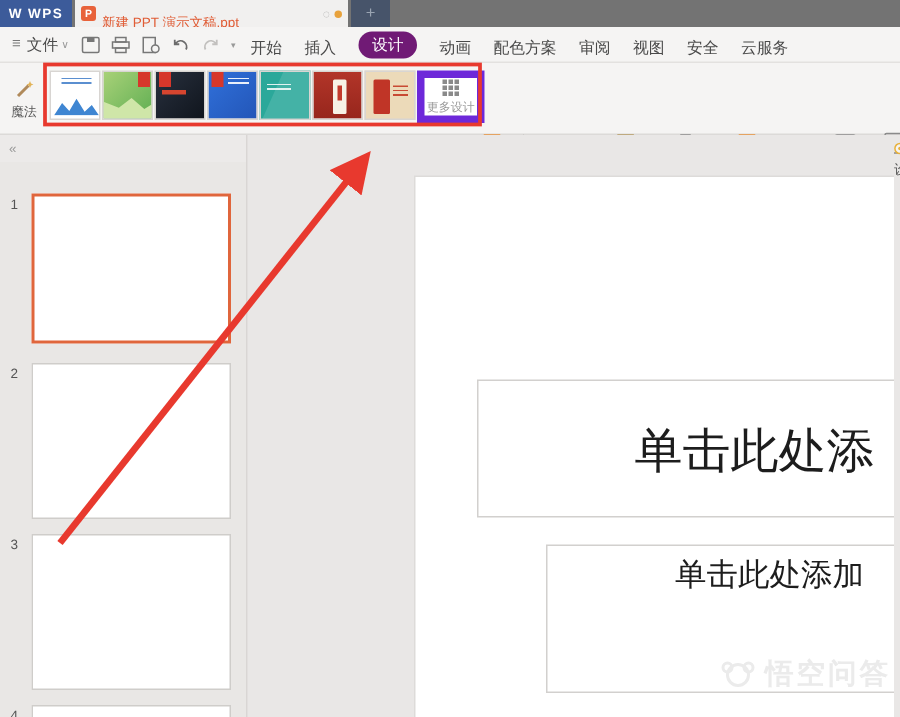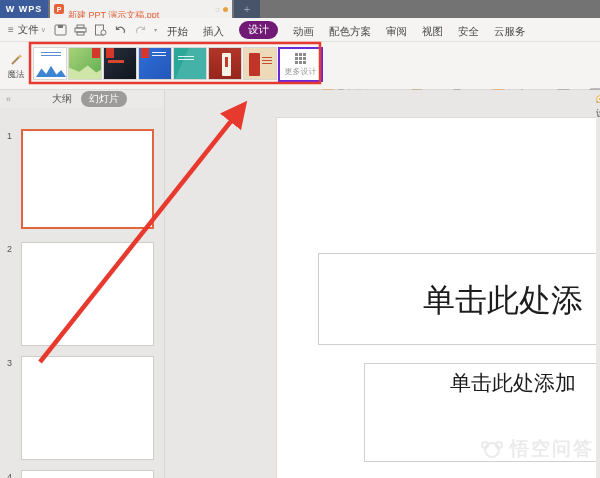--- a/index.html
+++ b/index.html
@@ -59,21 +59,21 @@
       background:repeating-linear-gradient(rgba(255,255,255,.85) 0 1px, transparent 1px 3px); }
   .t5::after { content:""; position:absolute; right:-10px; top:-6px; width:34px; height:50px;
       background:rgba(255,255,255,.12); transform:rotate(24deg); }
   .t6::before { content:""; position:absolute; left:13px; top:5px; width:9px; height:23px; background:#f7f2e6;
       border-radius:1px; }
   .t6::after { content:""; position:absolute; left:16px; top:9px; width:3px; height:10px; background:#c23a2c; }
   .t7::before { content:""; position:absolute; left:5px; top:5px; width:11px; height:23px; background:#c03527;
       border-radius:1px; }
   .t7::after { content:""; position:absolute; right:4px; top:9px; width:10px; height:8px;
       background:repeating-linear-gradient(#c84a33 0 1px, transparent 1px 3px); }
-  .more-designs { width:45px; height:35px; background:#fff; border:2px solid #6d28d9; display:flex;
+  .more-designs { width:45px; height:35px; background:#fff; border:5px solid #6d28d9; display:flex;
       flex-direction:column; align-items:center; justify-content:center; gap:2px; flex:0 0 auto; }
   .grid-ic { width:11px; height:11px;
       background:
         linear-gradient(#8a8a8a,#8a8a8a) 0 0/3px 3px,
         linear-gradient(#8a8a8a,#8a8a8a) 4px 0/3px 3px,
         linear-gradient(#8a8a8a,#8a8a8a) 8px 0/3px 3px,
         linear-gradient(#8a8a8a,#8a8a8a) 0 4px/3px 3px,
         linear-gradient(#8a8a8a,#8a8a8a) 4px 4px/3px 3px,
         linear-gradient(#8a8a8a,#8a8a8a) 8px 4px/3px 3px,
         linear-gradient(#8a8a8a,#8a8a8a) 0 8px/3px 3px,
@@ -276,24 +276,20 @@
           <circle cx="12" cy="11" r="3.4" fill="#f5f4f3" stroke="#e8b13a"></circle>
           <circle cx="12" cy="11" r="1.2" fill="#e8b13a"></circle>
         </svg>
       <span>页面设置</span>
     </div>
   </div>
 
   <div class="sidebar">
     <div class="sb-header">
       <span class="collapse-ic">«</span>
-      <span class="sb-tabs">
-        <span class="sb-tab">大纲</span>
-        <span class="sb-tab active">幻灯片</span>
-      </span>
     </div>
     <div class="slide-list">
       <span class="slide-num" style="top:23px;">1</span>
       <div class="slide-item selected" style="top:21px; height:100px;"></div>
       <span class="slide-num" style="top:136px;">2</span>
       <div class="slide-item" style="top:134px; height:104px;"></div>
       <span class="slide-num" style="top:250px;">3</span>
       <div class="slide-item" style="top:248px; height:104px;"></div>
       <span class="slide-num" style="top:364px;">4</span>
       <div class="slide-item" style="top:362px; height:104px;"></div>

